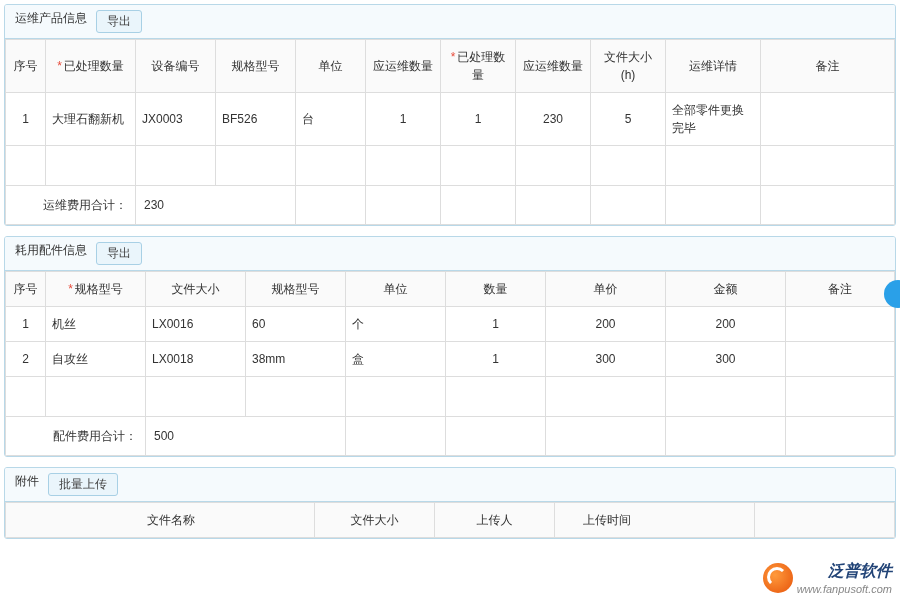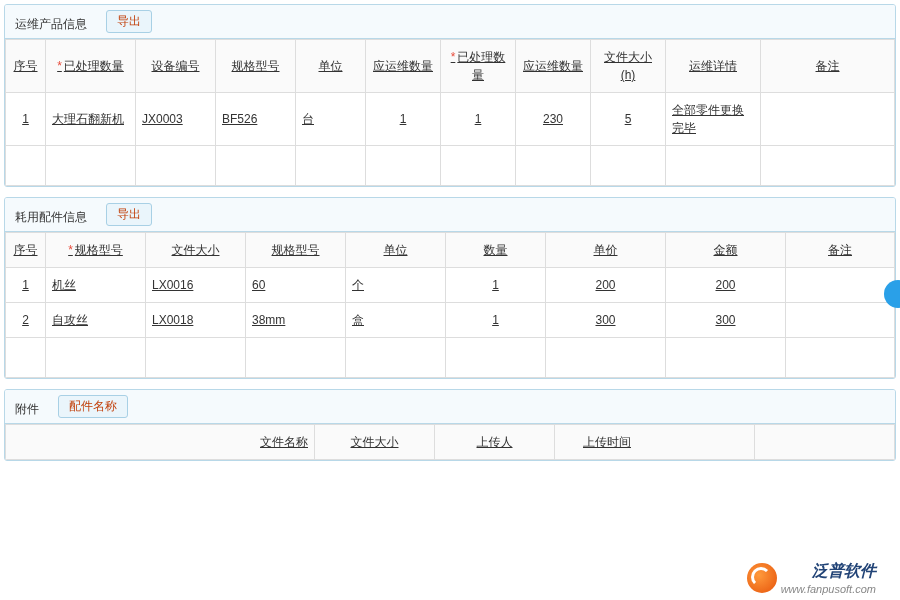--- a/index.html
+++ b/index.html
@@ -14,42 +14,41 @@
     .panel {
       border: 1px solid #b8d8e8;
       border-radius: 3px;
       margin-bottom: 10px;
       overflow: hidden;
     }
     .panel-header {
       background: #f5fafd;
       padding: 5px 10px;
       display: flex;
-      align-items: flex-end;
-      gap: 19px;
+      align-items: flex-start;
+      gap: 9px;
       border-bottom: 1px solid #b8d8e8;
     }
     .panel-title {
       font-size: 12px;
       color: #333;
     }
     .btn {
       background: #eaf5fb;
       border: 1px solid #a8d0e5;
       border-radius: 3px;
       padding: 2px 10px;
       font-size: 12px;
-      color: #c2410c;
+      color: #404040;
       cursor: pointer;
     }
     table {
       width: 100%;
       border-collapse: collapse;
       table-layout: fixed;
-      text-decoration: underline;
     }
     th, td {
       border: 1px solid #ddd;
       padding: 8px 6px;
       text-align: left;
       font-weight: normal;
       vertical-align: middle;
       word-wrap: break-word;
       line-height: 1.5;
     }
@@ -58,21 +57,21 @@
       text-align: center;
     }
     .req { color: #e74c3c; margin-right: 2px; }
     .center { text-align: center; }
     .spacer-row td { height: 40px; border-left: 1px solid #ddd; border-right: 1px solid #ddd; }
     .sum-row td { padding: 10px 8px; }
     .sum-label { text-align: right; padding-right: 10px; }
     .logo-wrap {
       position: fixed;
       bottom: 4px;
-      right: 24px;
+      right: 8px;
       font-size: 11px;
       color: #666;
       text-align: right;
       line-height: 1.3;
       display: flex;
       align-items: center;
       gap: 4px;
     }
     .logo-circle {
       width: 30px; height: 30px;
@@ -159,20 +158,31 @@
           <td></td>
           <td></td>
           <td></td>
           <td></td>
           <td></td>
           <td></td>
           <td></td>
           <td></td>
           <td></td>
       </tr>
+      <tr class="sum-row">
+        <td colspan="2" class="sum-label">运维费用合计：</td>
+        <td colspan="2">230</td>
+        <td></td>
+          <td></td>
+          <td></td>
+          <td></td>
+          <td></td>
+          <td></td>
+          <td></td>
+      </tr>
     </tbody>
   </table>
 </div>
 
 <div class="panel">
   <div class="panel-header">
     <span class="panel-title">耗用配件信息</span>
     <button class="btn">导出</button>
   </div>
   <table>
@@ -227,40 +237,49 @@
         <td></td>
           <td></td>
           <td></td>
           <td></td>
           <td></td>
           <td></td>
           <td></td>
           <td></td>
           <td></td>
       </tr>
+      <tr class="sum-row">
+        <td colspan="2" class="sum-label">配件费用合计：</td>
+        <td colspan="2">500</td>
+        <td></td>
+          <td></td>
+          <td></td>
+          <td></td>
+          <td></td>
+      </tr>
     </tbody>
   </table>
 </div>
 
 <div class="panel">
   <div class="panel-header">
     <span class="panel-title">附件</span>
-    <button class="btn">配件名称</button>
+    <button class="btn">批量上传</button>
   </div>
   <table>
     <colgroup>
       <col>
         <col style="width:120px">
         <col style="width:120px">
         <col style="width:200px">
         <col style="width:140px">
     </colgroup>
     <thead>
       <tr>
-        <th style="text-align:right; padding-left:28px">文件名称</th>
+        <th style="text-align:center; padding-left:28px">文件名称</th>
         <th>文件大小</th>
         <th>上传人</th>
         <th style="text-align:left; padding-left:28px">上传时间</th>
         <th></th>
       </tr>
     </thead>
   </table>
 </div>
 
 <div class="bubble"></div>

